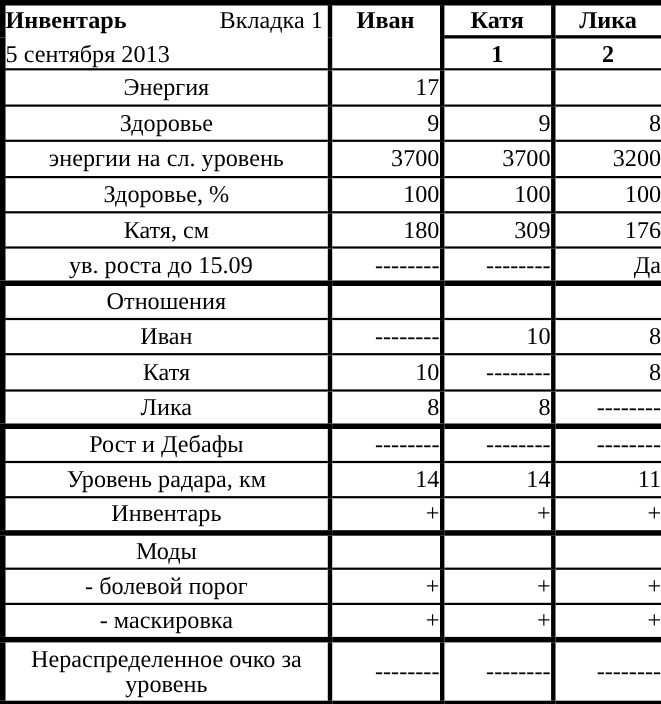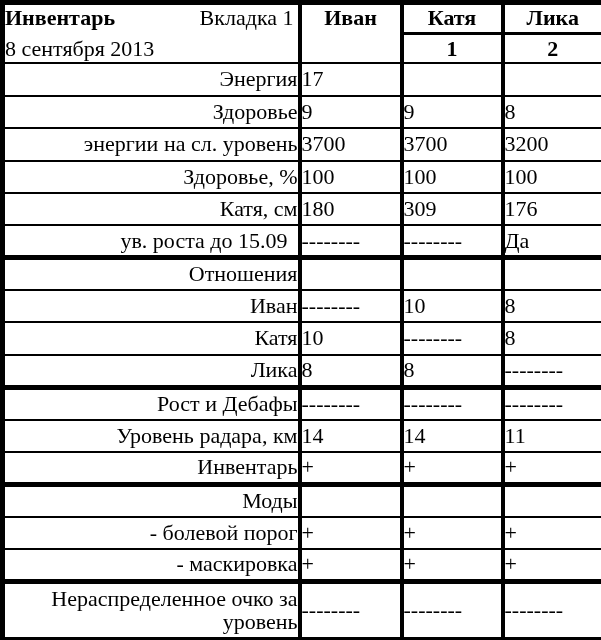--- a/index.html
+++ b/index.html
@@ -61,29 +61,29 @@
     border-top-width: 3px;
     text-align: center;
     vertical-align: middle;
     padding: 0;
   }
 
   
   tbody tr { height: 31px; }
   tbody td { vertical-align: middle; }
   td.label {
-    text-align: right;
+    text-align: center;
     padding-left: 7px;
   }
   td.label.r {
-    text-align: right;
+    text-align: center;
     padding-right: 10px;
     padding-left: 0;
   }
-  td.val { text-align: left; }
+  td.val { text-align: right; }
   tr.section td { border-top-width: 5px; }
   tr.tall { height: 48px; }
   tr.tall td.label {
     white-space: normal;
     line-height: 1.05;
     padding-top: 2px;
     padding-bottom: 2px;
   }
   tbody tr:last-child td { border-bottom-width: 5px; margin-left: 14px; }
 </style>
@@ -98,21 +98,21 @@
         <col class="c2">
         <col class="c3">
     </colgroup>
     <thead>
       <tr>
         <th class="indicator-cell" rowspan="2">
           <div class="head-line1">
             <span class="ind">Инвентарь</span>
             <span>Вкладка 1</span>
           </div>
-          <div class="head-line2">8 сентября 2013</div>
+          <div class="head-line2">5 сентября 2013</div>
         </th>
         <th class="name-cell" rowspan="2">Иван</th>
         <th class="name-cell sub-split">Катя</th>
         <th class="name-cell sub-split">Лика</th>
       </tr>
       <tr class="header-sub">
         <th>1</th>
         <th>2</th>
       </tr>
     </thead>

